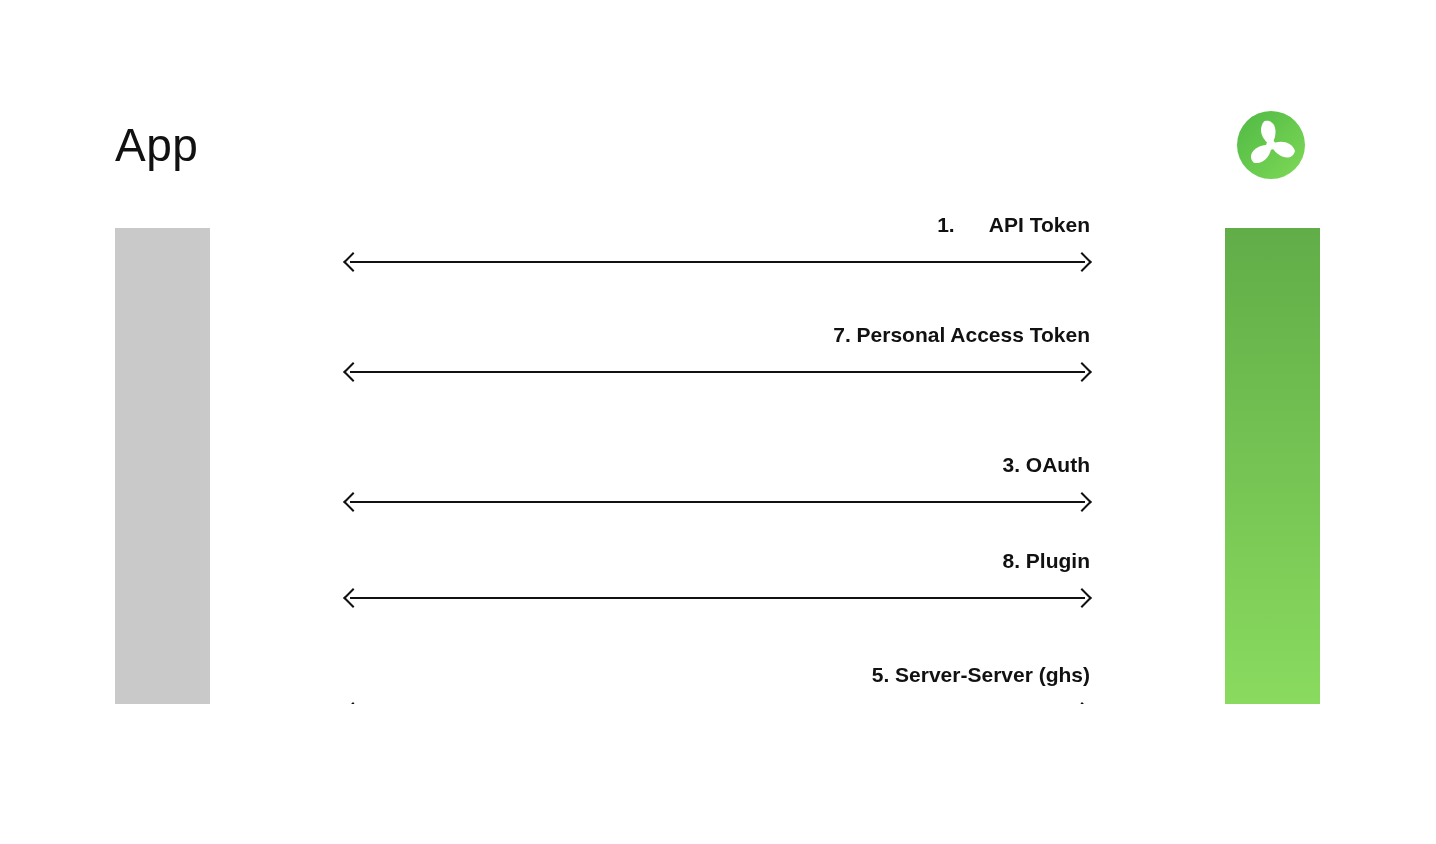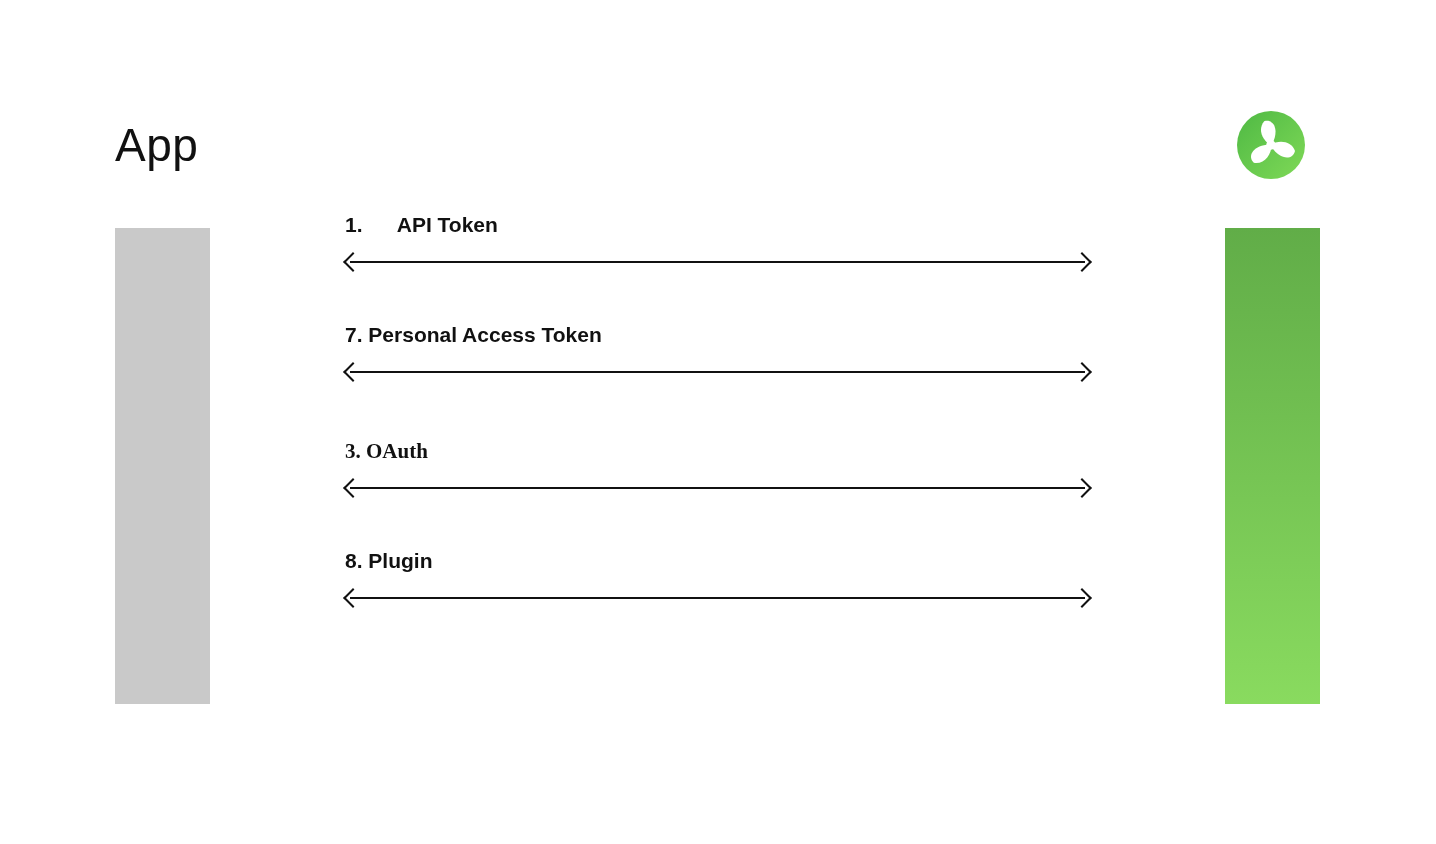--- a/index.html
+++ b/index.html
@@ -56,21 +56,21 @@
     width:95px;
     height:604px;
     background:linear-gradient(180deg,var(--green_top) 0%,var(--green_bottom) 100%);
   }
   .connection{
     position:absolute;
     left:345px;
     width:745px;
   }
   .conn-label{
-    text-align:left;
+    text-align:right;
     font-size:21px;
     font-weight:700;
     color:var(--text);
     white-space:pre;
     height:26px;
     line-height:26px;
   }
   .arrow{
     position:relative;
     margin-top:9px;
@@ -96,21 +96,21 @@
     left:1px;
     transform:translateY(-50%) rotate(135deg);
   }
   .arrow .chev.right{
     right:1px;
     transform:translateY(-50%) rotate(-45deg);
   }
   
   .conn-1{top:212px;}
   .conn-2{top:322px;}
-  .conn-3{top:438px;font-family:Liberation Serif, serif;}
+  .conn-3{top:452px;}
   .conn-4{top:548px;}
   .conn-5{top:662px;}
 </style>
 </head>
 <body>
 
 <div class="canvas">
 
   <div class="app-label">App</div>
 
@@ -164,14 +164,22 @@
 
   <div class="connection conn-4">
     <div class="conn-label">8. Plugin</div>
     <div class="arrow">
       <span class="chev left"></span>
       <span class="line"></span>
       <span class="chev right"></span>
     </div>
   </div>
 
+  <div class="connection conn-5">
+    <div class="conn-label">5. Server-Server (ghs)</div>
+    <div class="arrow">
+      <span class="chev left"></span>
+      <span class="line"></span>
+      <span class="chev right"></span>
+    </div>
+  </div>
 
 </div>
 
 </body></html>

